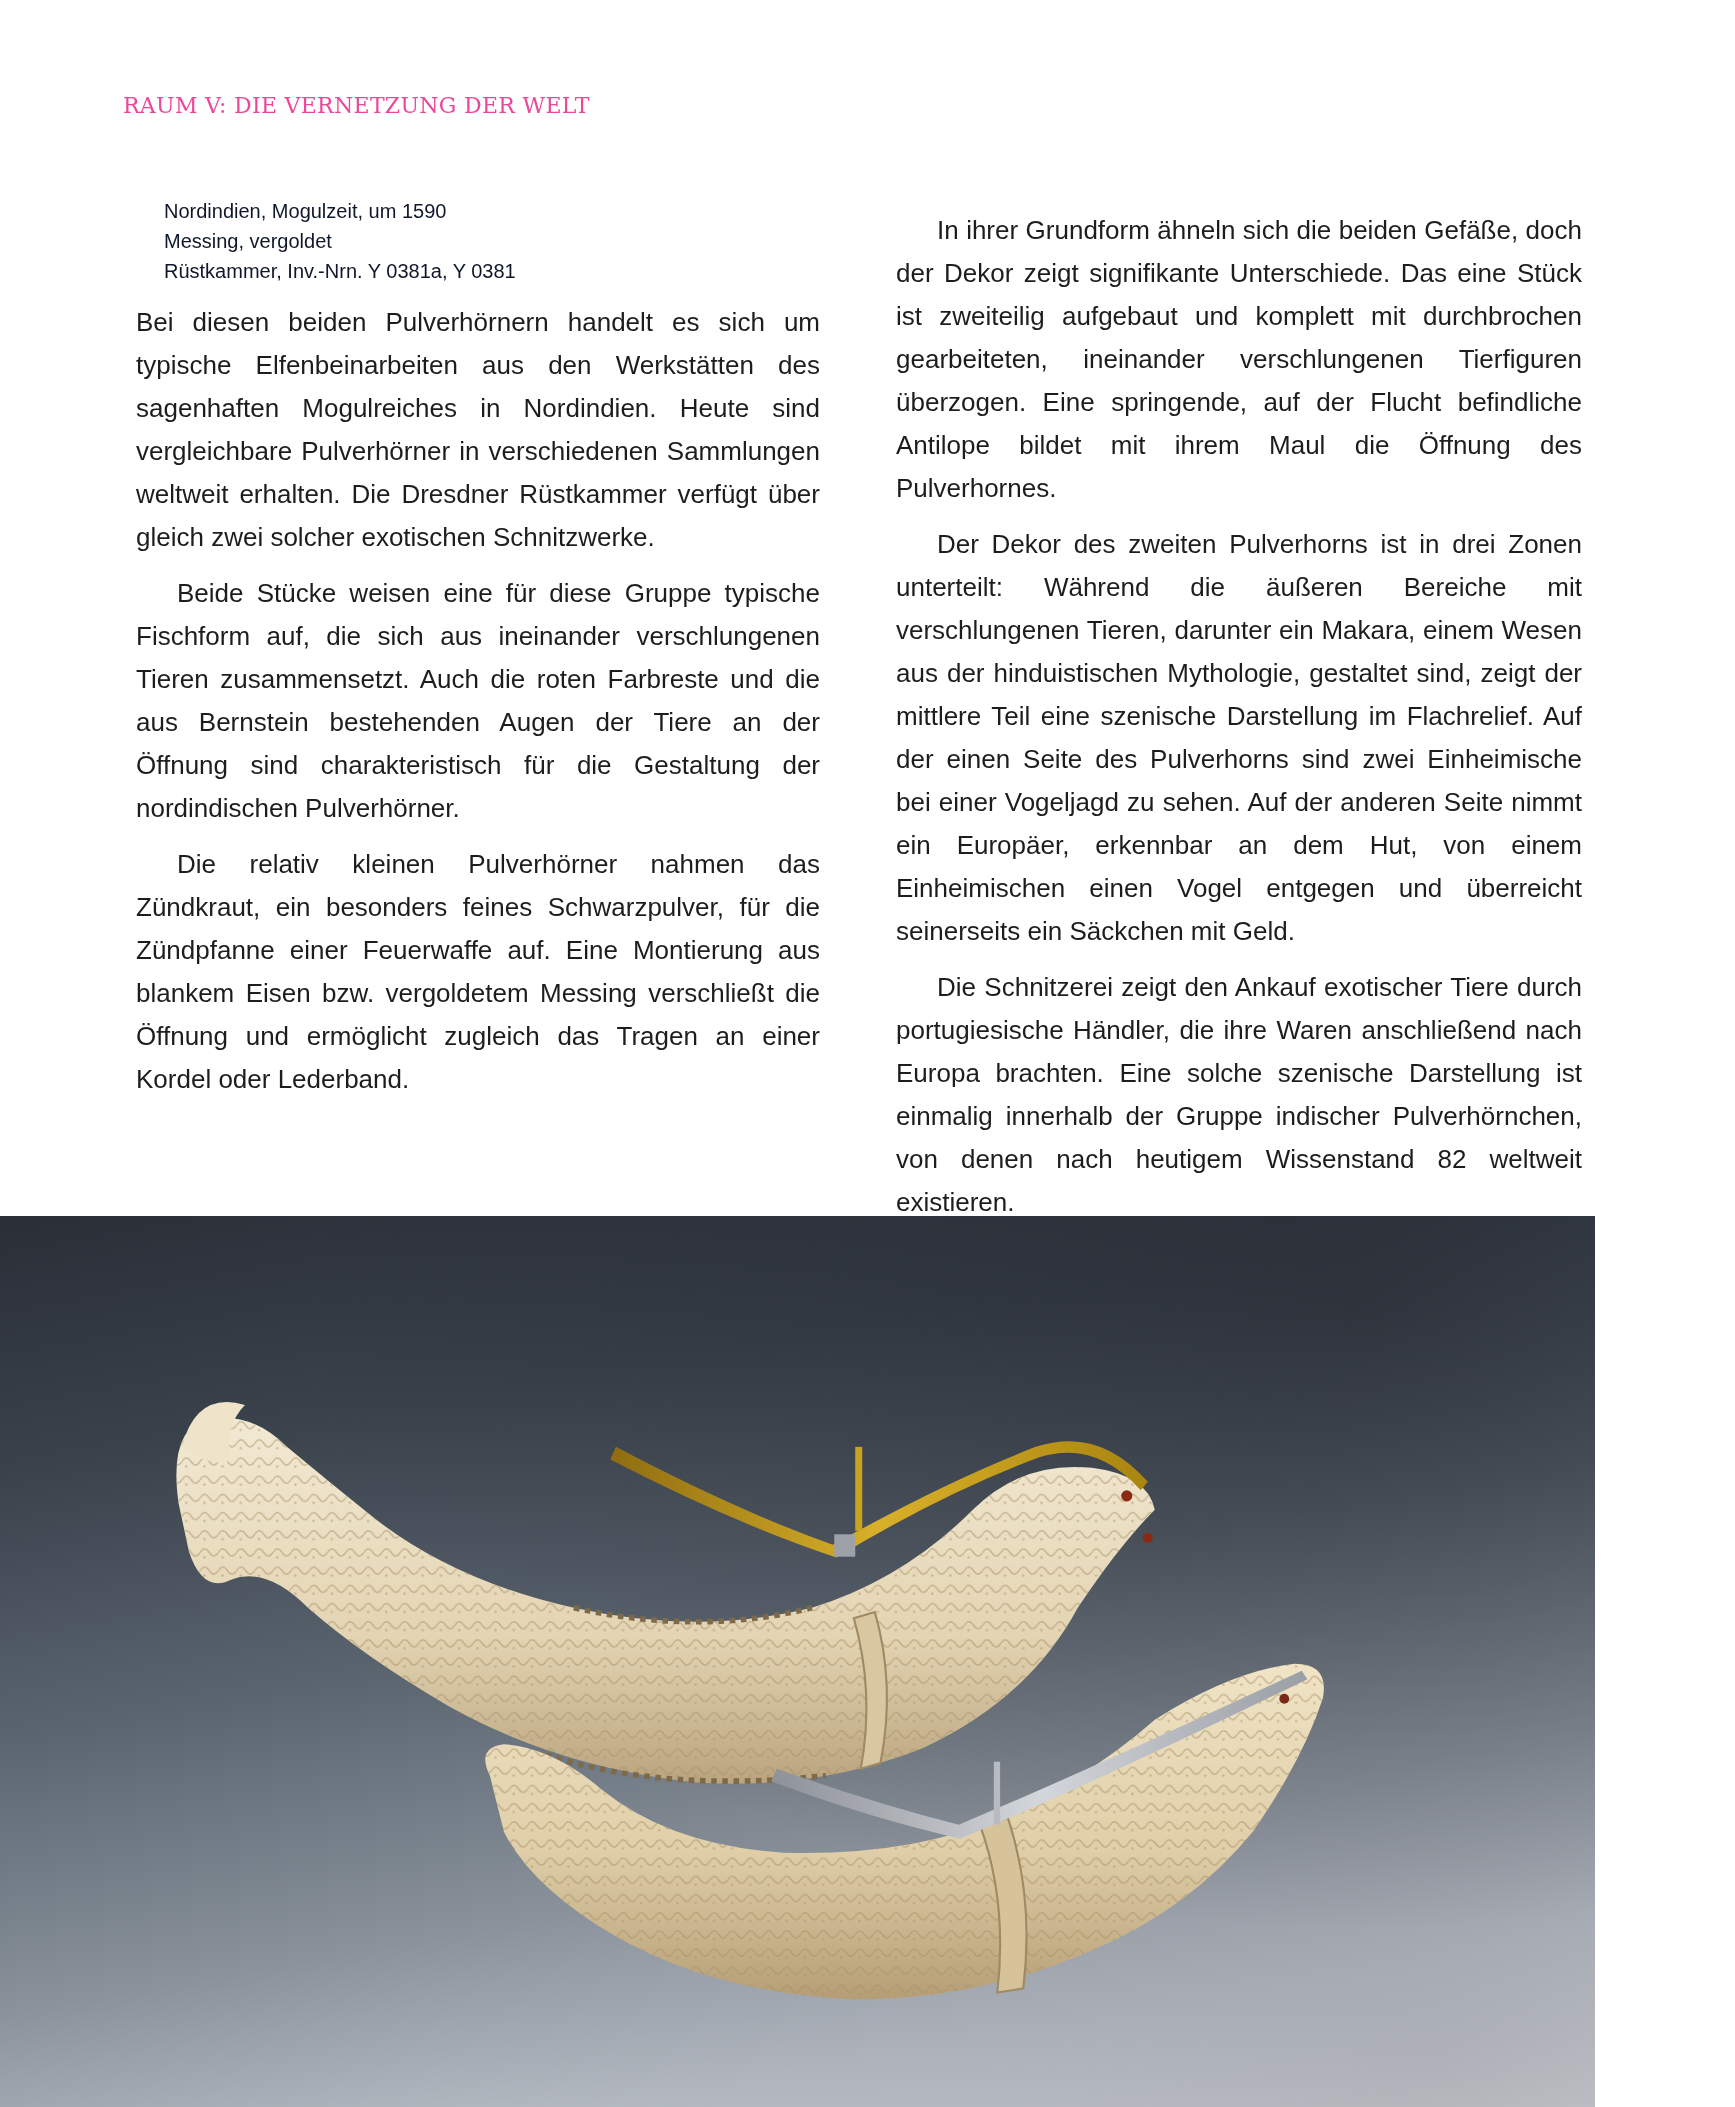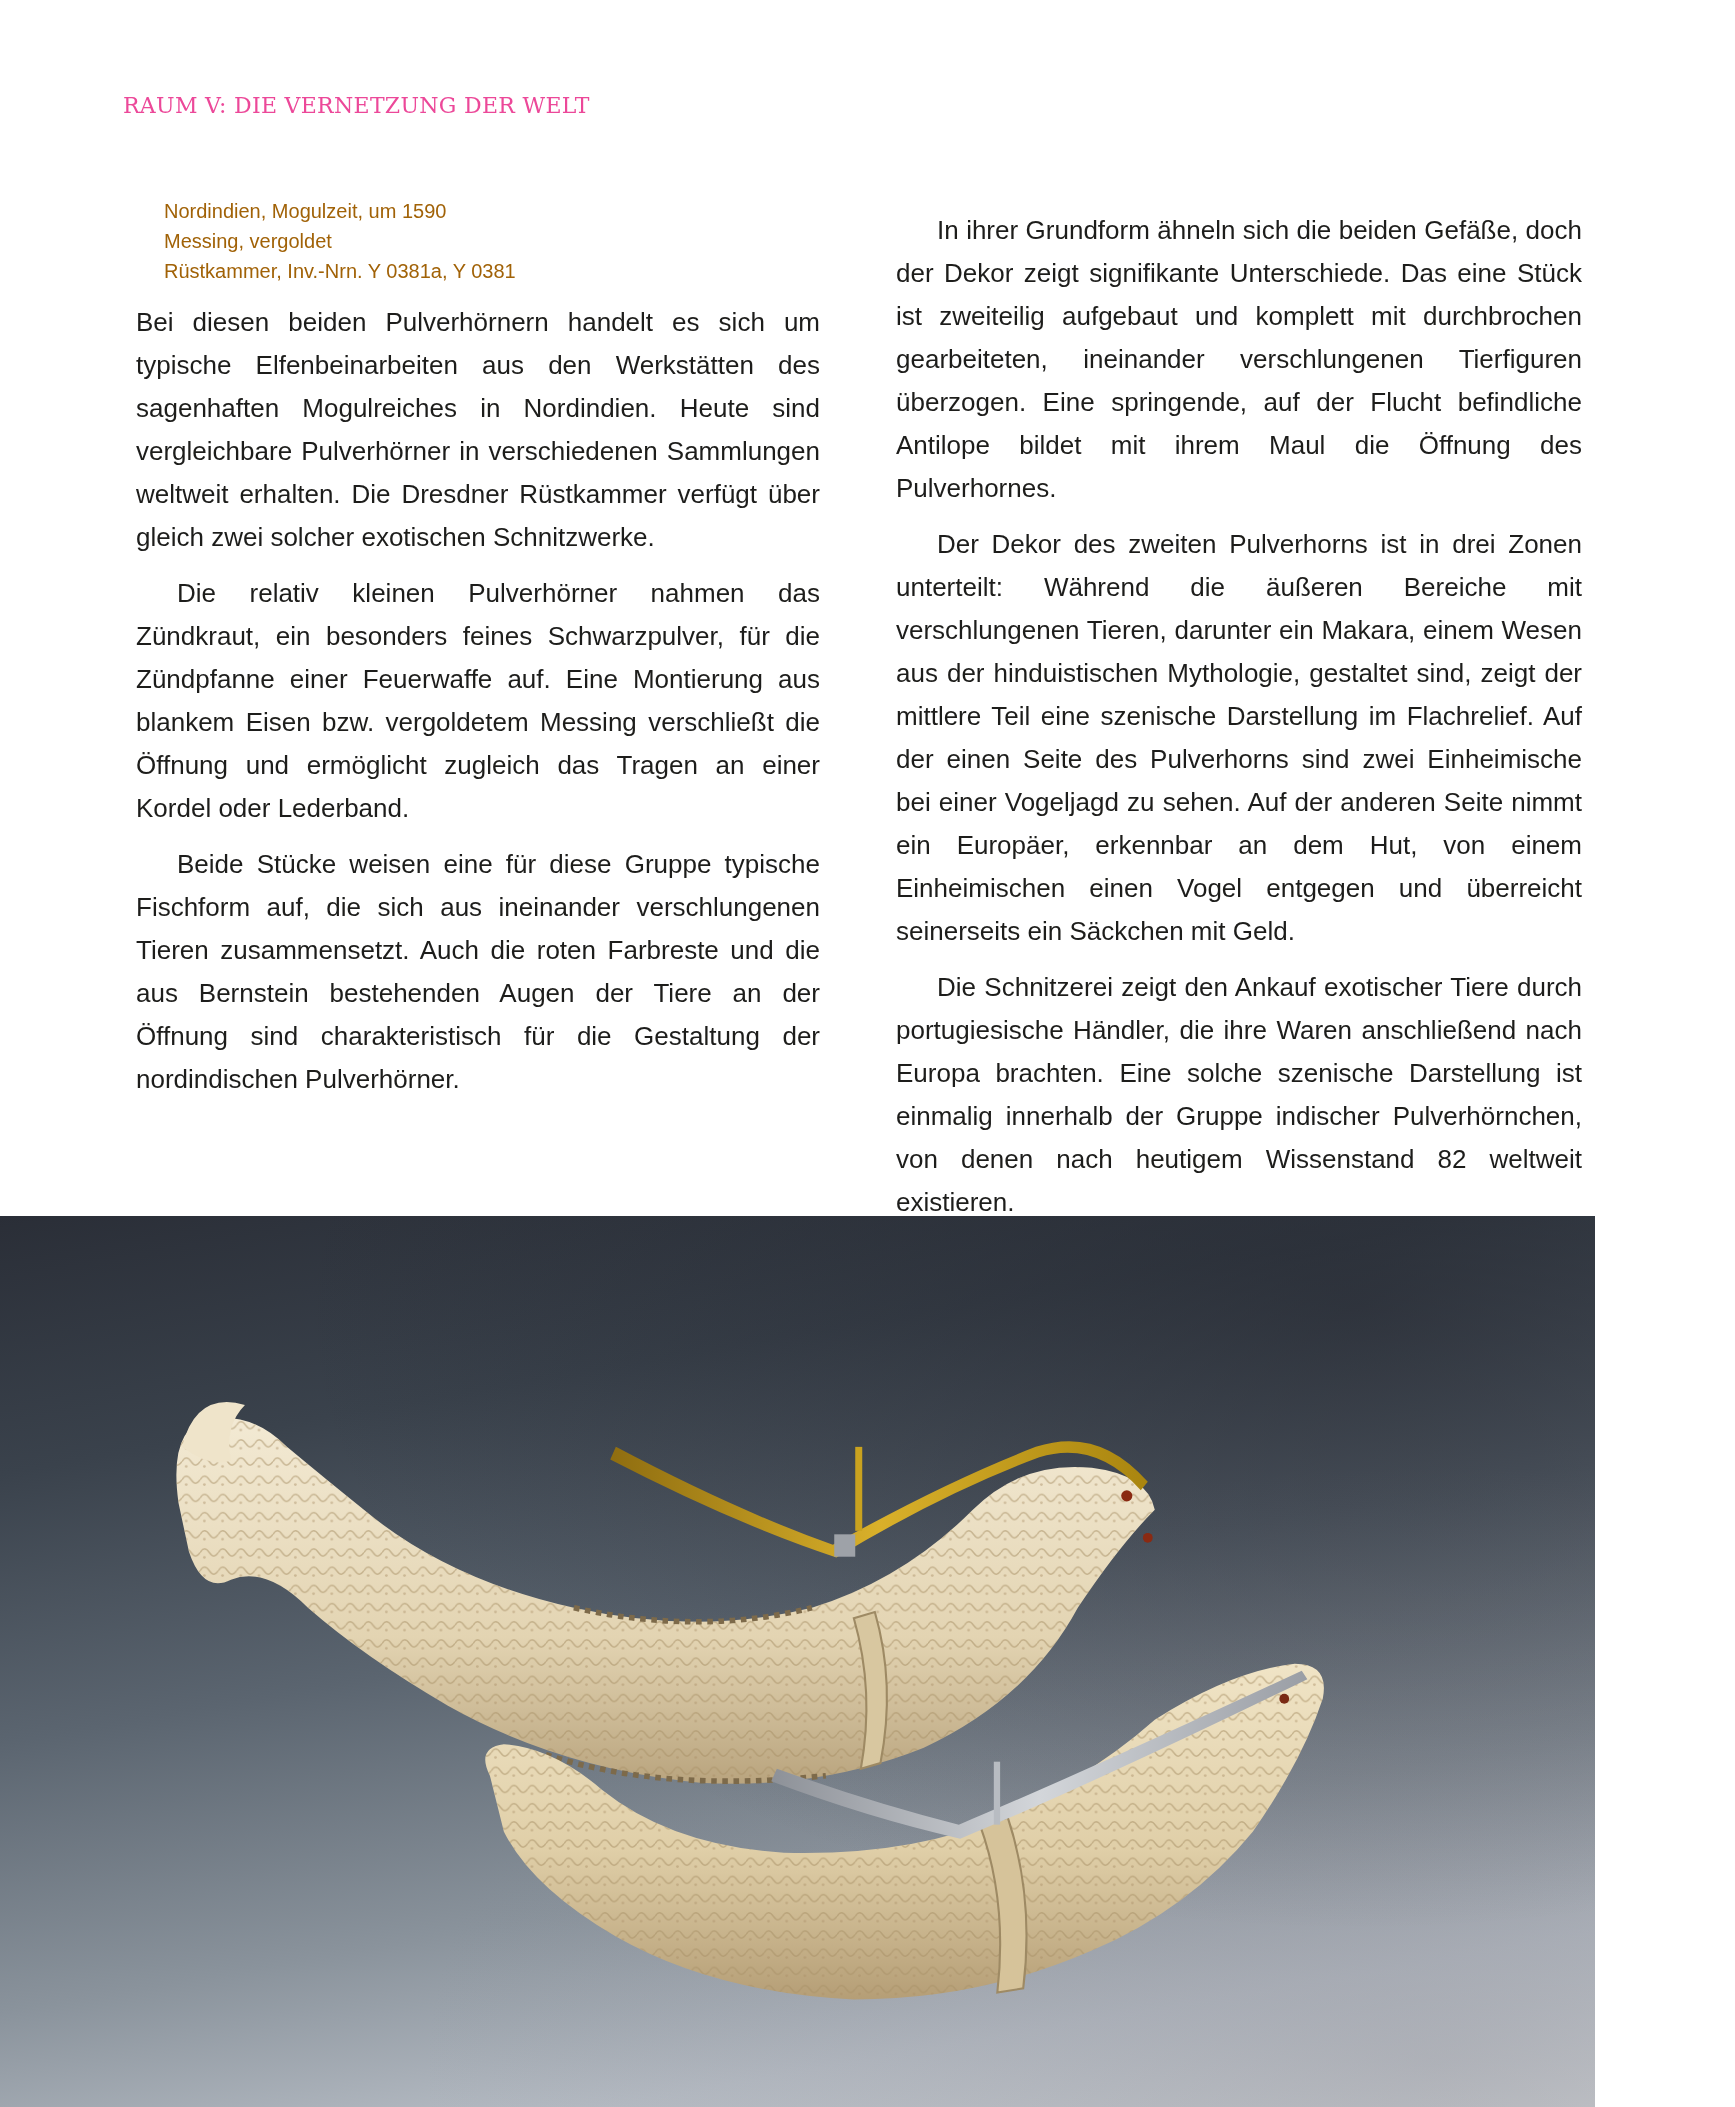--- a/index.html
+++ b/index.html
@@ -13,21 +13,21 @@
   .col { position: absolute; top: 196px; width: 710px;
     font-family: "Liberation Sans", sans-serif; font-size: 26px; line-height: 43px;
     text-align: justify; hyphens: manual; }
   .col-left { left: 123px; }
   .col-right { left: 883px; width: 712px; }
 
   .entry-title { font-family: "DejaVu Sans", sans-serif; font-weight: bold;
     font-size: 25px; line-height: 43px; margin: 0 0 19.6px 0; letter-spacing: -0.3px; }
 
   .catalog { margin: 0 0 15.4px 41px; font-size: 20px; line-height: 30px;
-    color: #a16207; text-align: left; }
+    color: #0f172a; text-align: left; }
   .catalog div { white-space: nowrap; }
 
   .para { margin: 13px; }
   .para.indent { text-indent: 41px; }
 
   
   .photo { position: absolute; left: 0; top: 1216px; width: 1595px; height: 892px;
     background: linear-gradient(170deg, #2a2e37 0%, #3a424c 22%, #5b6570 45%,
                                 #8a939c 68%, #b6bcc4 85%, #d2d5d8 100%);
     overflow: hidden; }
@@ -41,22 +41,22 @@
 
 <div class="running-head">Raum V: Die Vernetzung der Welt</div>
 
 <div class="col col-left">
   <div class="catalog">
     <div>Nordindien, Mogulzeit, um 1590</div>
     <div>Messing, vergoldet</div>
     <div>Rüstkammer, Inv.-Nrn. Y 0381a, Y 0381</div>
   </div>
   <p class="para">Bei diesen beiden Pulverhörnern handelt es sich um typische Elfenbeinarbeiten aus den Werkstätten des sagenhaften Mo­gulreiches in Nordindien. Heute sind vergleichbare Pulver­hörner in verschiedenen Sammlungen weltweit erhalten. Die Dresdner Rüstkammer verfügt über gleich zwei solcher exo­tischen Schnitzwerke.</p>
+  <p class="para indent">Beide Stücke weisen eine für diese Gruppe typische Fisch­form auf, die sich aus ineinander verschlungenen Tieren zu­sammensetzt. Auch die roten Farbreste und die aus Bernstein bestehenden Augen der Tiere an der Öffnung sind charakte­ristisch für die Gestaltung der nordindischen Pulverhörner.</p>
   <p class="para indent">Die relativ kleinen Pulverhörner nahmen das Zündkraut, ein besonders feines Schwarzpulver, für die Zündpfanne einer Feuerwaffe auf. Eine Montierung aus blankem Eisen bzw. ver­goldetem Messing verschließt die Öffnung und ermöglicht zugleich das Tragen an einer Kordel oder Lederband.</p>
-  <p class="para indent">Beide Stücke weisen eine für diese Gruppe typische Fisch­form auf, die sich aus ineinander verschlungenen Tieren zu­sammensetzt. Auch die roten Farbreste und die aus Bernstein bestehenden Augen der Tiere an der Öffnung sind charakte­ristisch für die Gestaltung der nordindischen Pulverhörner.</p>
 </div>
 
 <div class="col col-right">
   <p class="para indent">In ihrer Grundform ähneln sich die beiden Gefäße, doch der Dekor zeigt signifikante Unterschiede. Das eine Stück ist zweiteilig aufgebaut und komplett mit durchbrochen gear­beiteten, ineinander verschlungenen Tierfiguren überzogen. Eine springende, auf der Flucht befindliche Antilope bildet mit ihrem Maul die Öffnung des Pulverhornes.</p>
   <p class="para indent">Der Dekor des zweiten Pulverhorns ist in drei Zonen un­terteilt: Während die äußeren Bereiche mit verschlungenen Tieren, darunter ein Makara, einem Wesen aus der hinduisti­schen Mythologie, gestaltet sind, zeigt der mittlere Teil eine szenische Darstellung im Flachrelief. Auf der einen Seite des Pulverhorns sind zwei Einheimische bei einer Vogeljagd zu sehen. Auf der anderen Seite nimmt ein Europäer, erkennbar an dem Hut, von einem Einheimischen einen Vogel entgegen und überreicht seinerseits ein Säckchen mit Geld.</p>
   <p class="para indent">Die Schnitzerei zeigt den Ankauf exotischer Tiere durch portugiesische Händler, die ihre Waren anschließend nach Europa brachten. Eine solche szenische Darstellung ist ein­malig innerhalb der Gruppe indischer Pulverhörnchen, von denen nach heutigem Wissenstand 82 weltweit existieren.</p>
 </div>
 
 <div class="photo">
   <svg viewBox="0 0 2279 1275" preserveAspectRatio="none">

